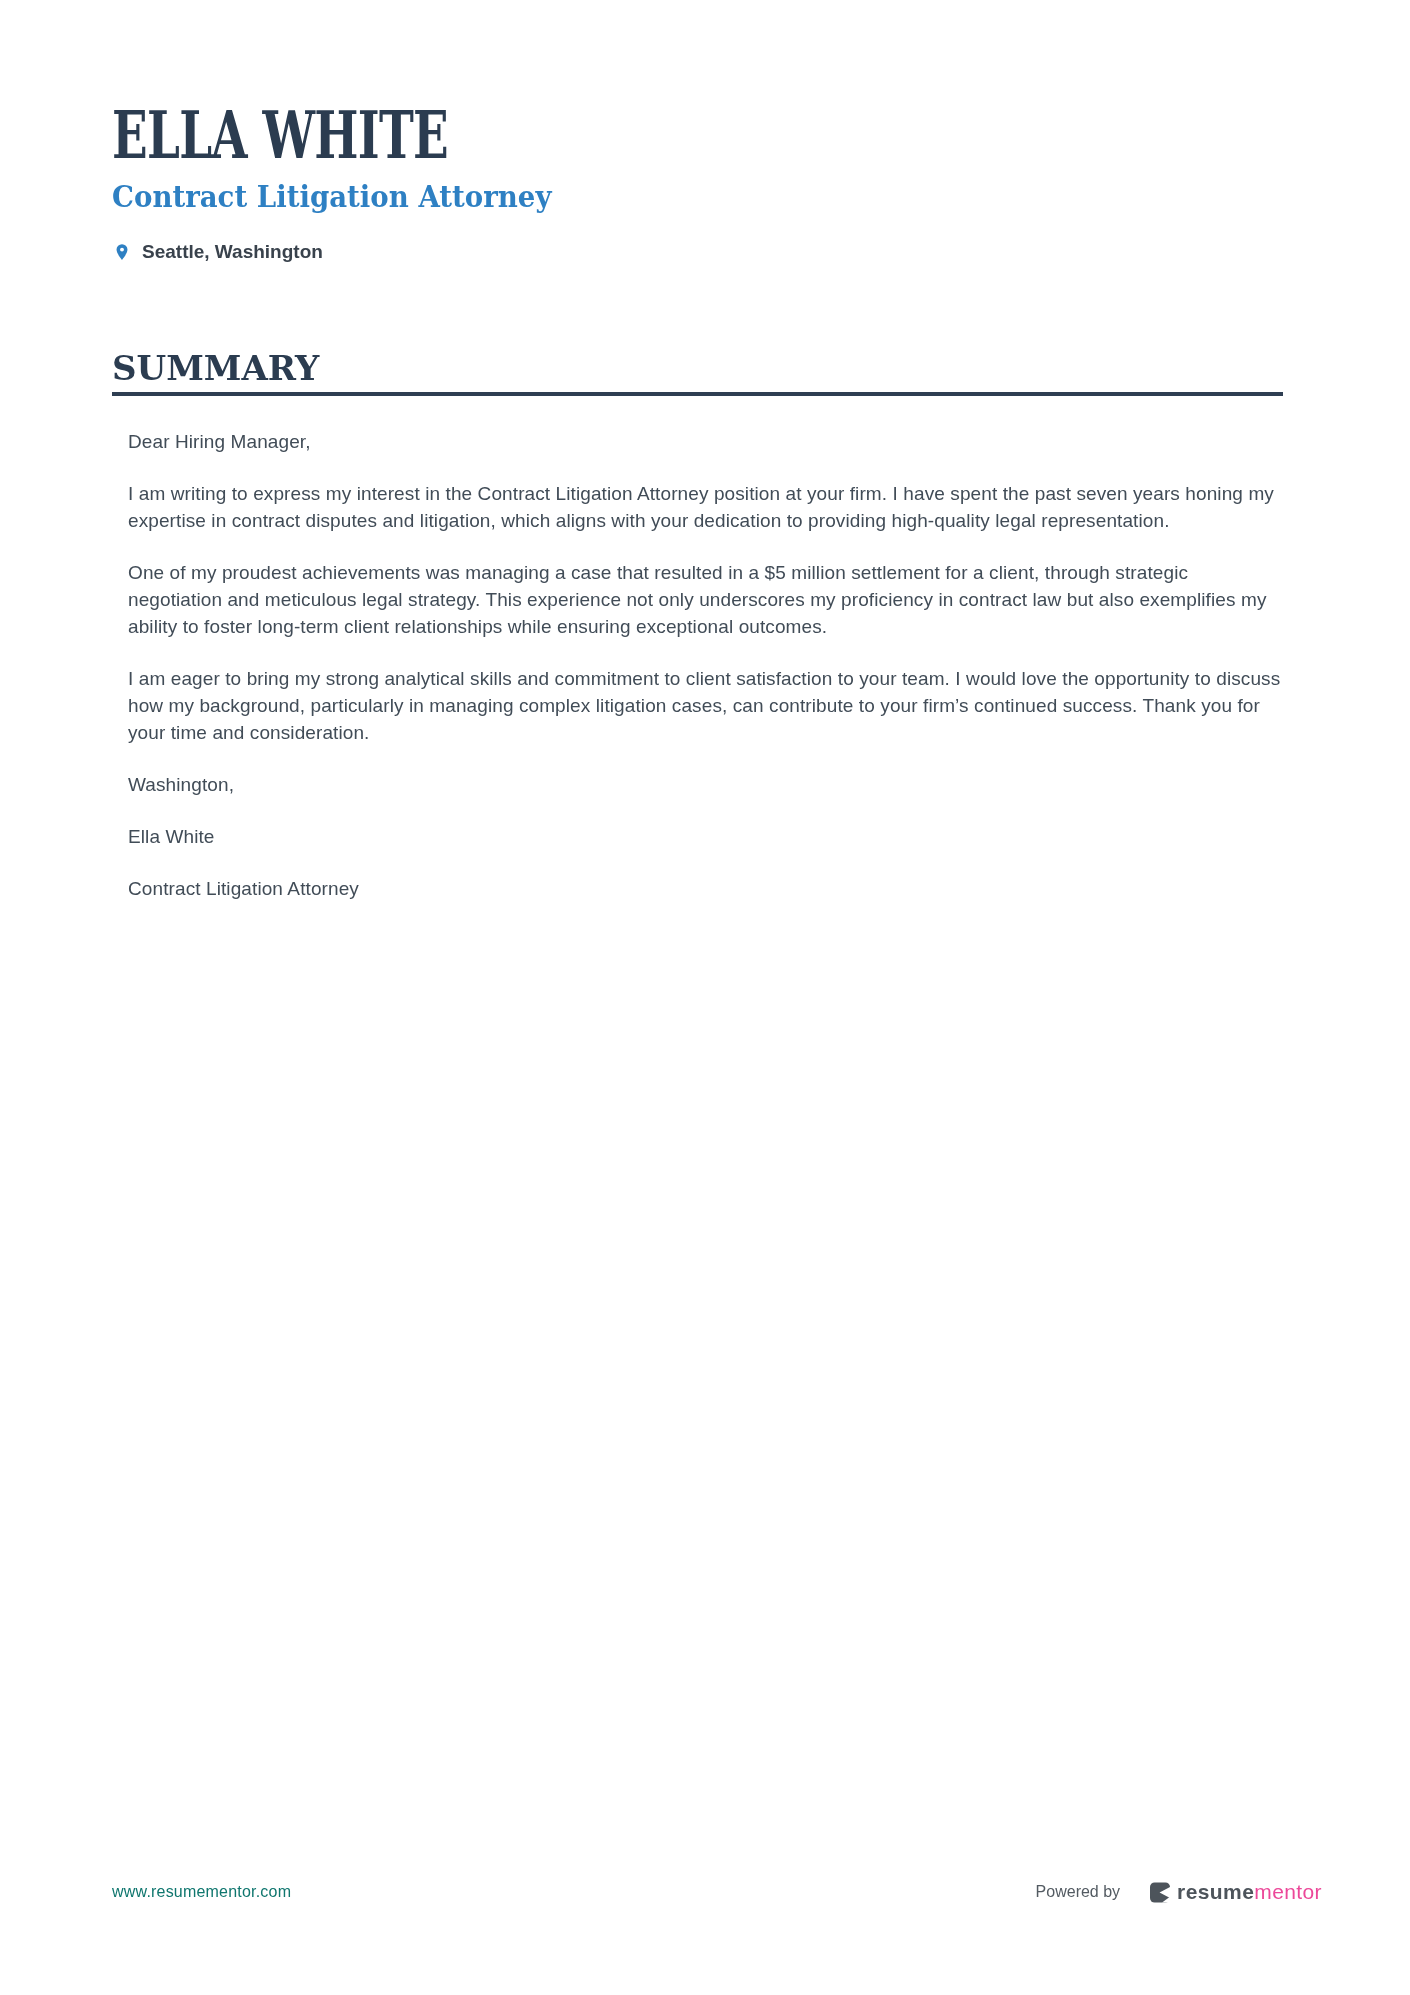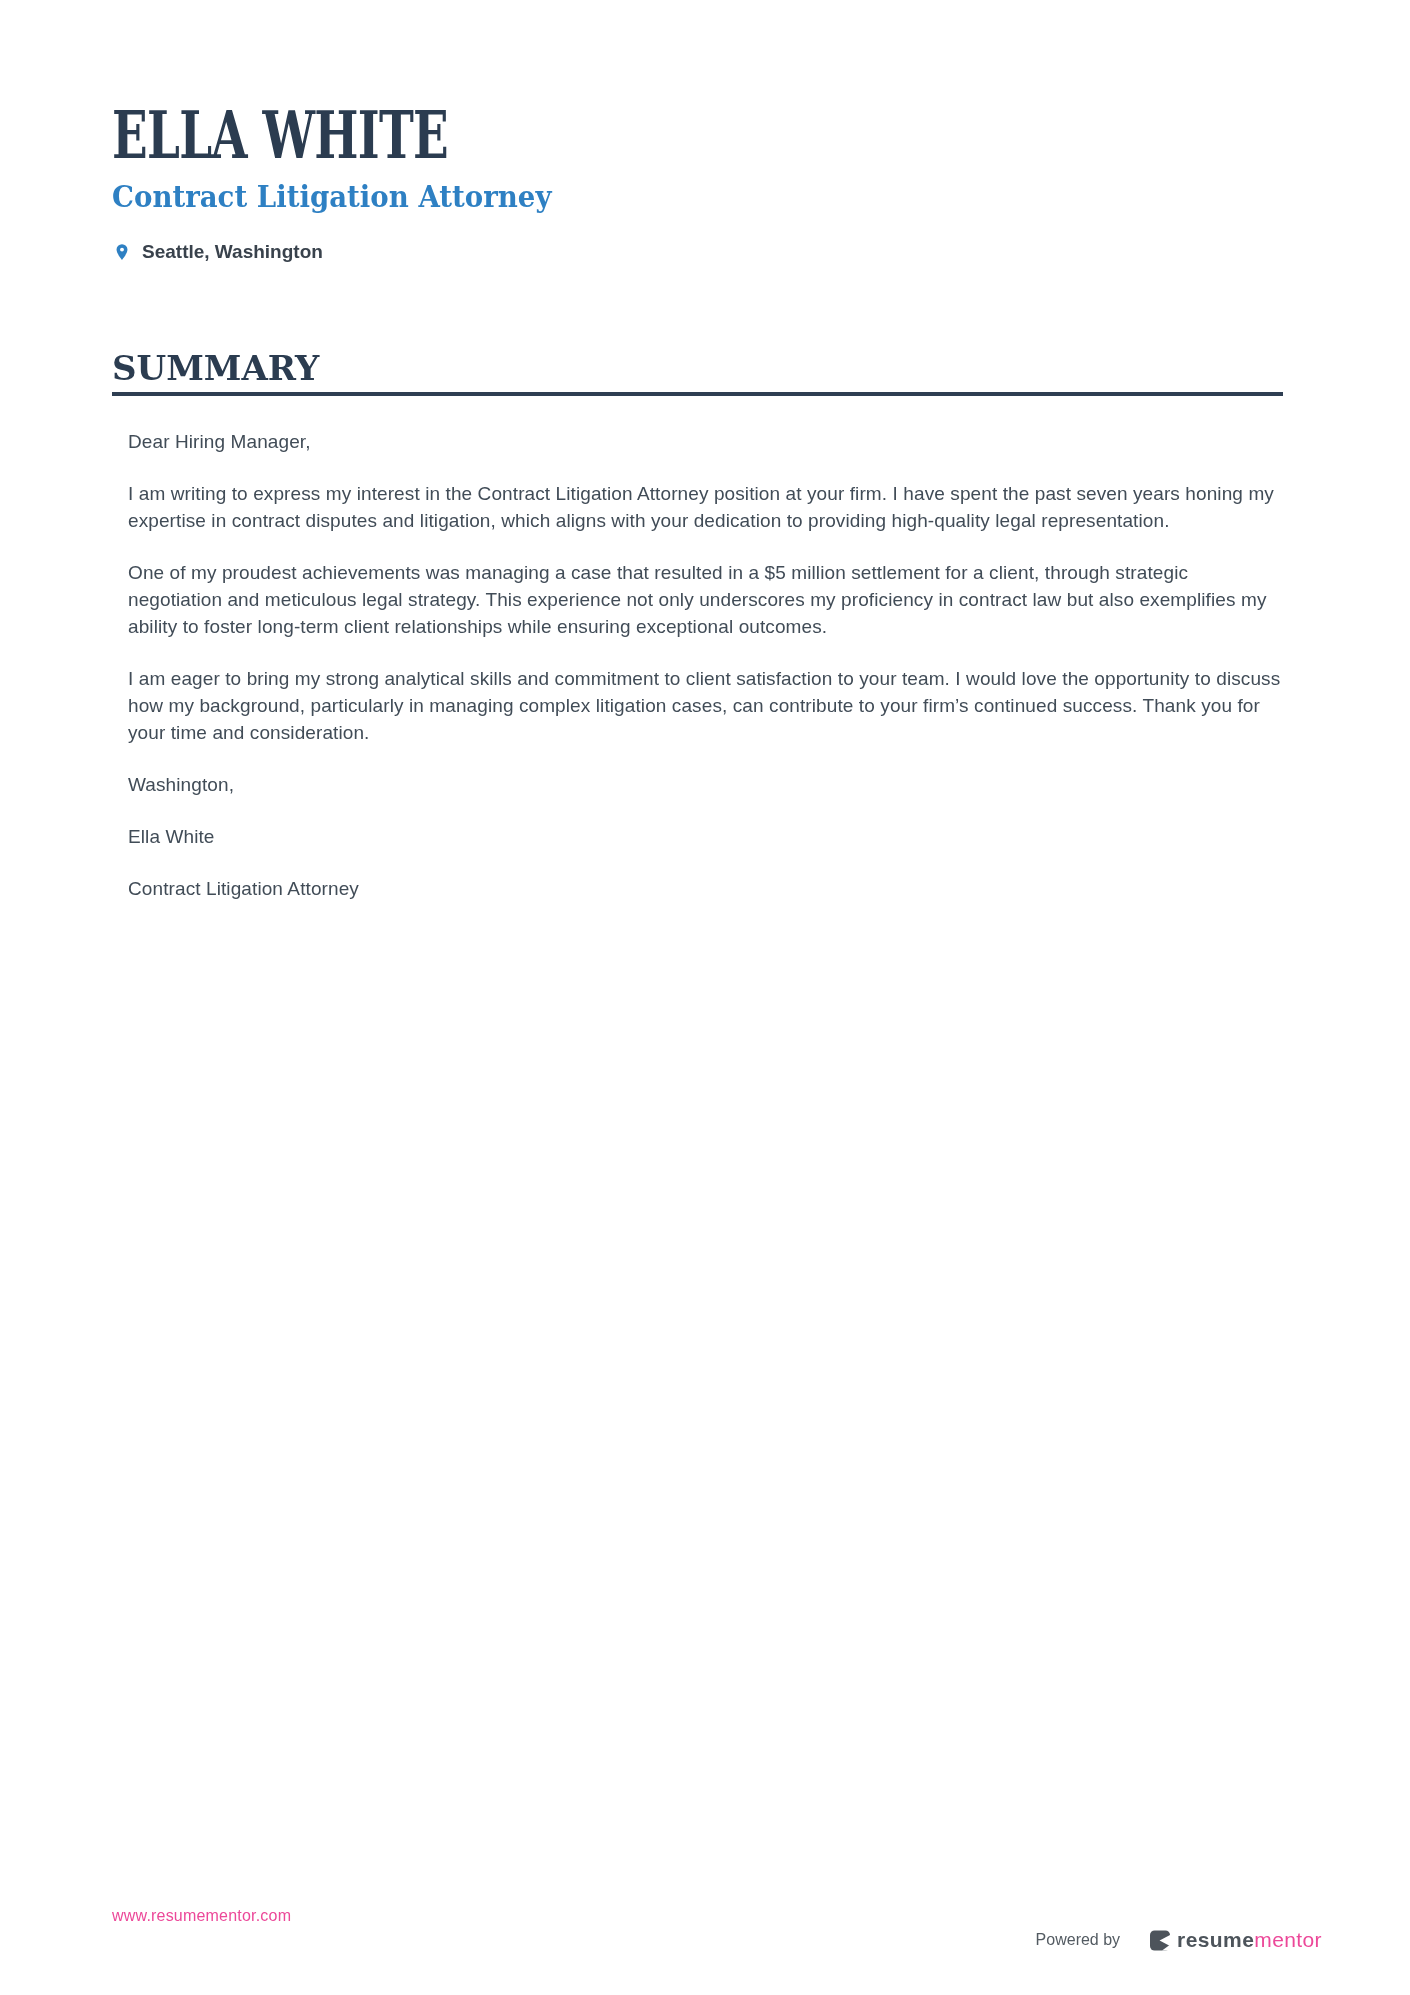--- a/index.html
+++ b/index.html
@@ -74,22 +74,22 @@
     color: #414c57;
     letter-spacing: 0.1px;
   }
 
   
   .footer {
     position: absolute;
     left: 112px; right: 88px; top: 1880px;
     display: flex; align-items: center; justify-content: space-between;
   }
-  .footer-link { font-size: 16px; color: #ec4899; letter-spacing: 0.2px; }
-  .footer-right { display: flex; align-items: center; gap: 30px; margin-top: 48px; }
+  .footer-link { font-size: 16px; color: #0f766e; letter-spacing: 0.2px; }
+  .footer-right { display: flex; align-items: center; gap: 30px; }
   .powered-by { font-size: 16px; color: #535b62; }
   .brand { display: flex; align-items: center; gap: 7px; }
   .brand-text { font-size: 21px; letter-spacing: 0.4px; white-space: nowrap; }
   .brand-bold { font-weight: 700; color: #4d545b; }
   .brand-light { font-weight: 400; color: #ec4899; }
 </style>
 </head>
 <body>
 
 <div class="page">

